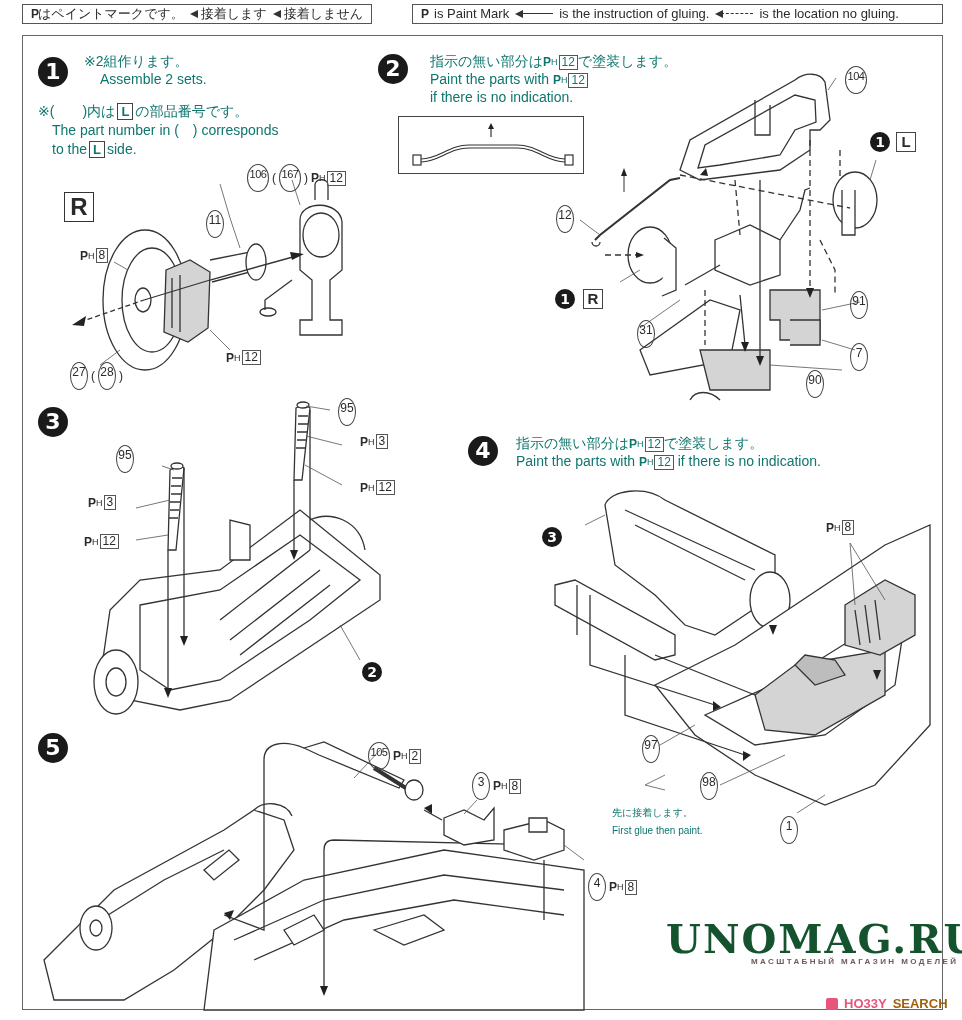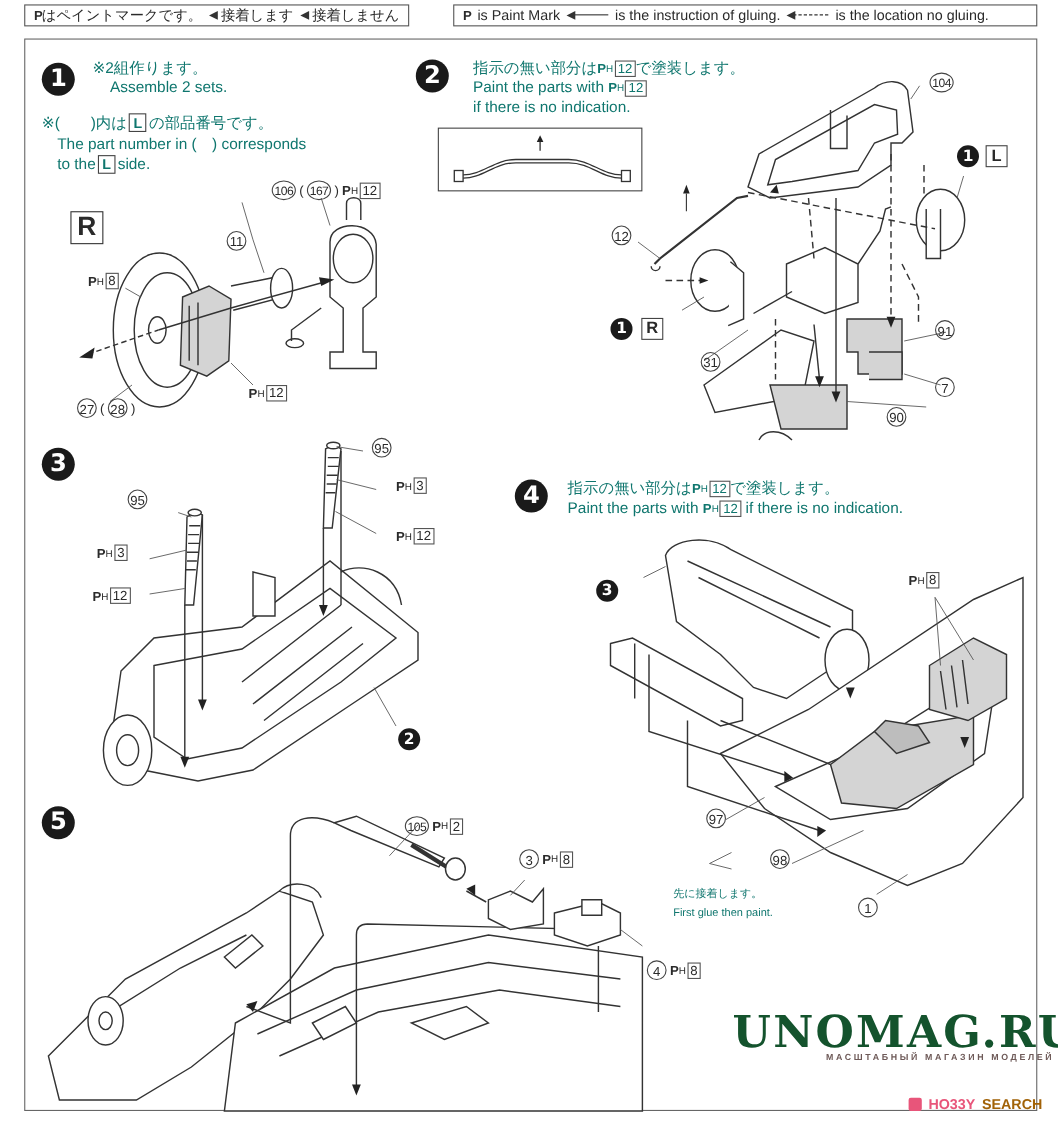--- a/index.html
+++ b/index.html
@@ -22,21 +22,21 @@
               font-weight: bold; font-size: 22px; line-height: 30px; text-align: center; font-family: "DejaVu Sans", sans-serif; }
   .step-num.sm { width: 20px; height: 20px; font-size: 14px; line-height: 20px; }
   .txt { position: absolute; font-size: 14px; line-height: 18px; white-space: nowrap; color: #0f766e; }
   .txt.sm { font-size: 10px; }
   .side-box { display: inline-block; border: 1px solid #444; font-weight: bold; font-size: 13px; line-height: 15px; padding: 0 3px; margin: 0 2px; }
   .big-R { position: absolute; left: 64px; top: 192px; width: 28px; height: 28px; border: 1.5px solid #333;
            font-weight: bold; font-size: 24px; line-height: 28px; text-align: center; }
   .side-tag { position: absolute; width: 18px; height: 18px; border: 1px solid #444; font-weight: bold; font-size: 15px;
               line-height: 18px; text-align: center; }
   .part { position: absolute; font-size: 12px; white-space: nowrap; display: flex; align-items: center; gap: 3px; }
-  .circ { display: inline-block; min-width: 18px; height: 18px; border: 1px solid #444; border-radius: 50%;
+  .circ { display: inline-block; min-width: 18px; height: 28px; border: 1px solid #444; border-radius: 50%;
           font-size: 12px; line-height: 18px; text-align: center; padding: 0 1px; box-sizing: border-box; }
   .circ.w { min-width: 22px; font-size: 11px; letter-spacing: -0.5px; }
   .paint { display: inline-flex; align-items: center; font-size: 12px; }
   .paint .p { font-weight: bold; font-size: 12px; }
   .paint .h { font-size: 9px; margin-right: 1px; }
   .paint .b { border: 1px solid #555; font-size: 12px; line-height: 13px; padding: 0 2px; }
   .insetbox { position: absolute; left: 398px; top: 116px; width: 184px; height: 56px; border: 1px solid #444; }
   svg.drawing { position: absolute; overflow: visible; }
   svg.drawing * { vector-effect: non-scaling-stroke; }
   .wm { position: absolute; left: 630px; top: 915px; font-family: "DejaVu Serif", serif; font-weight: bold;

